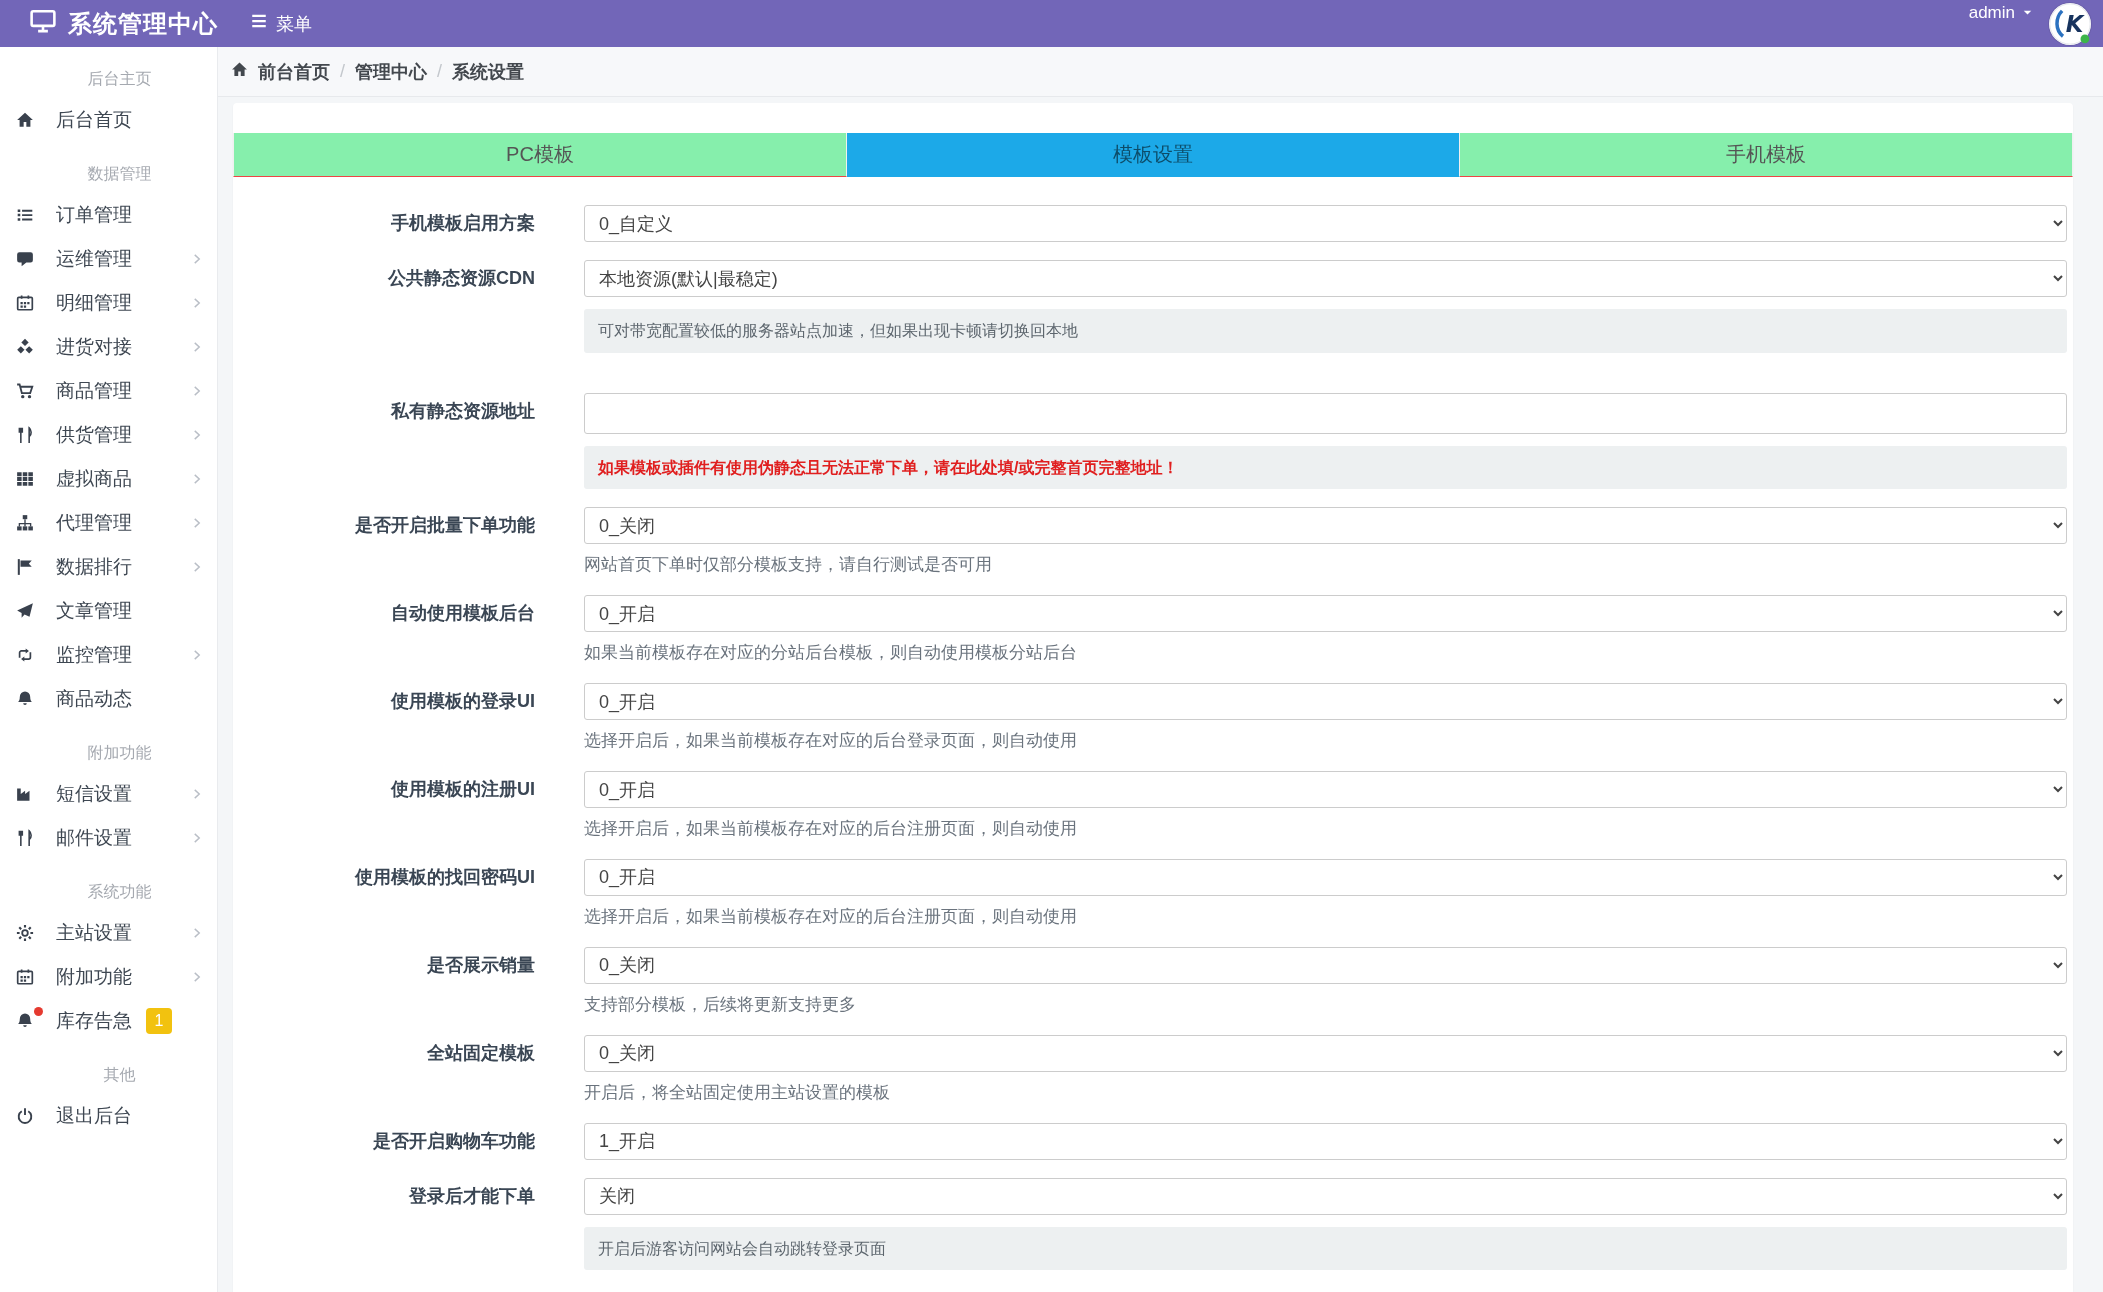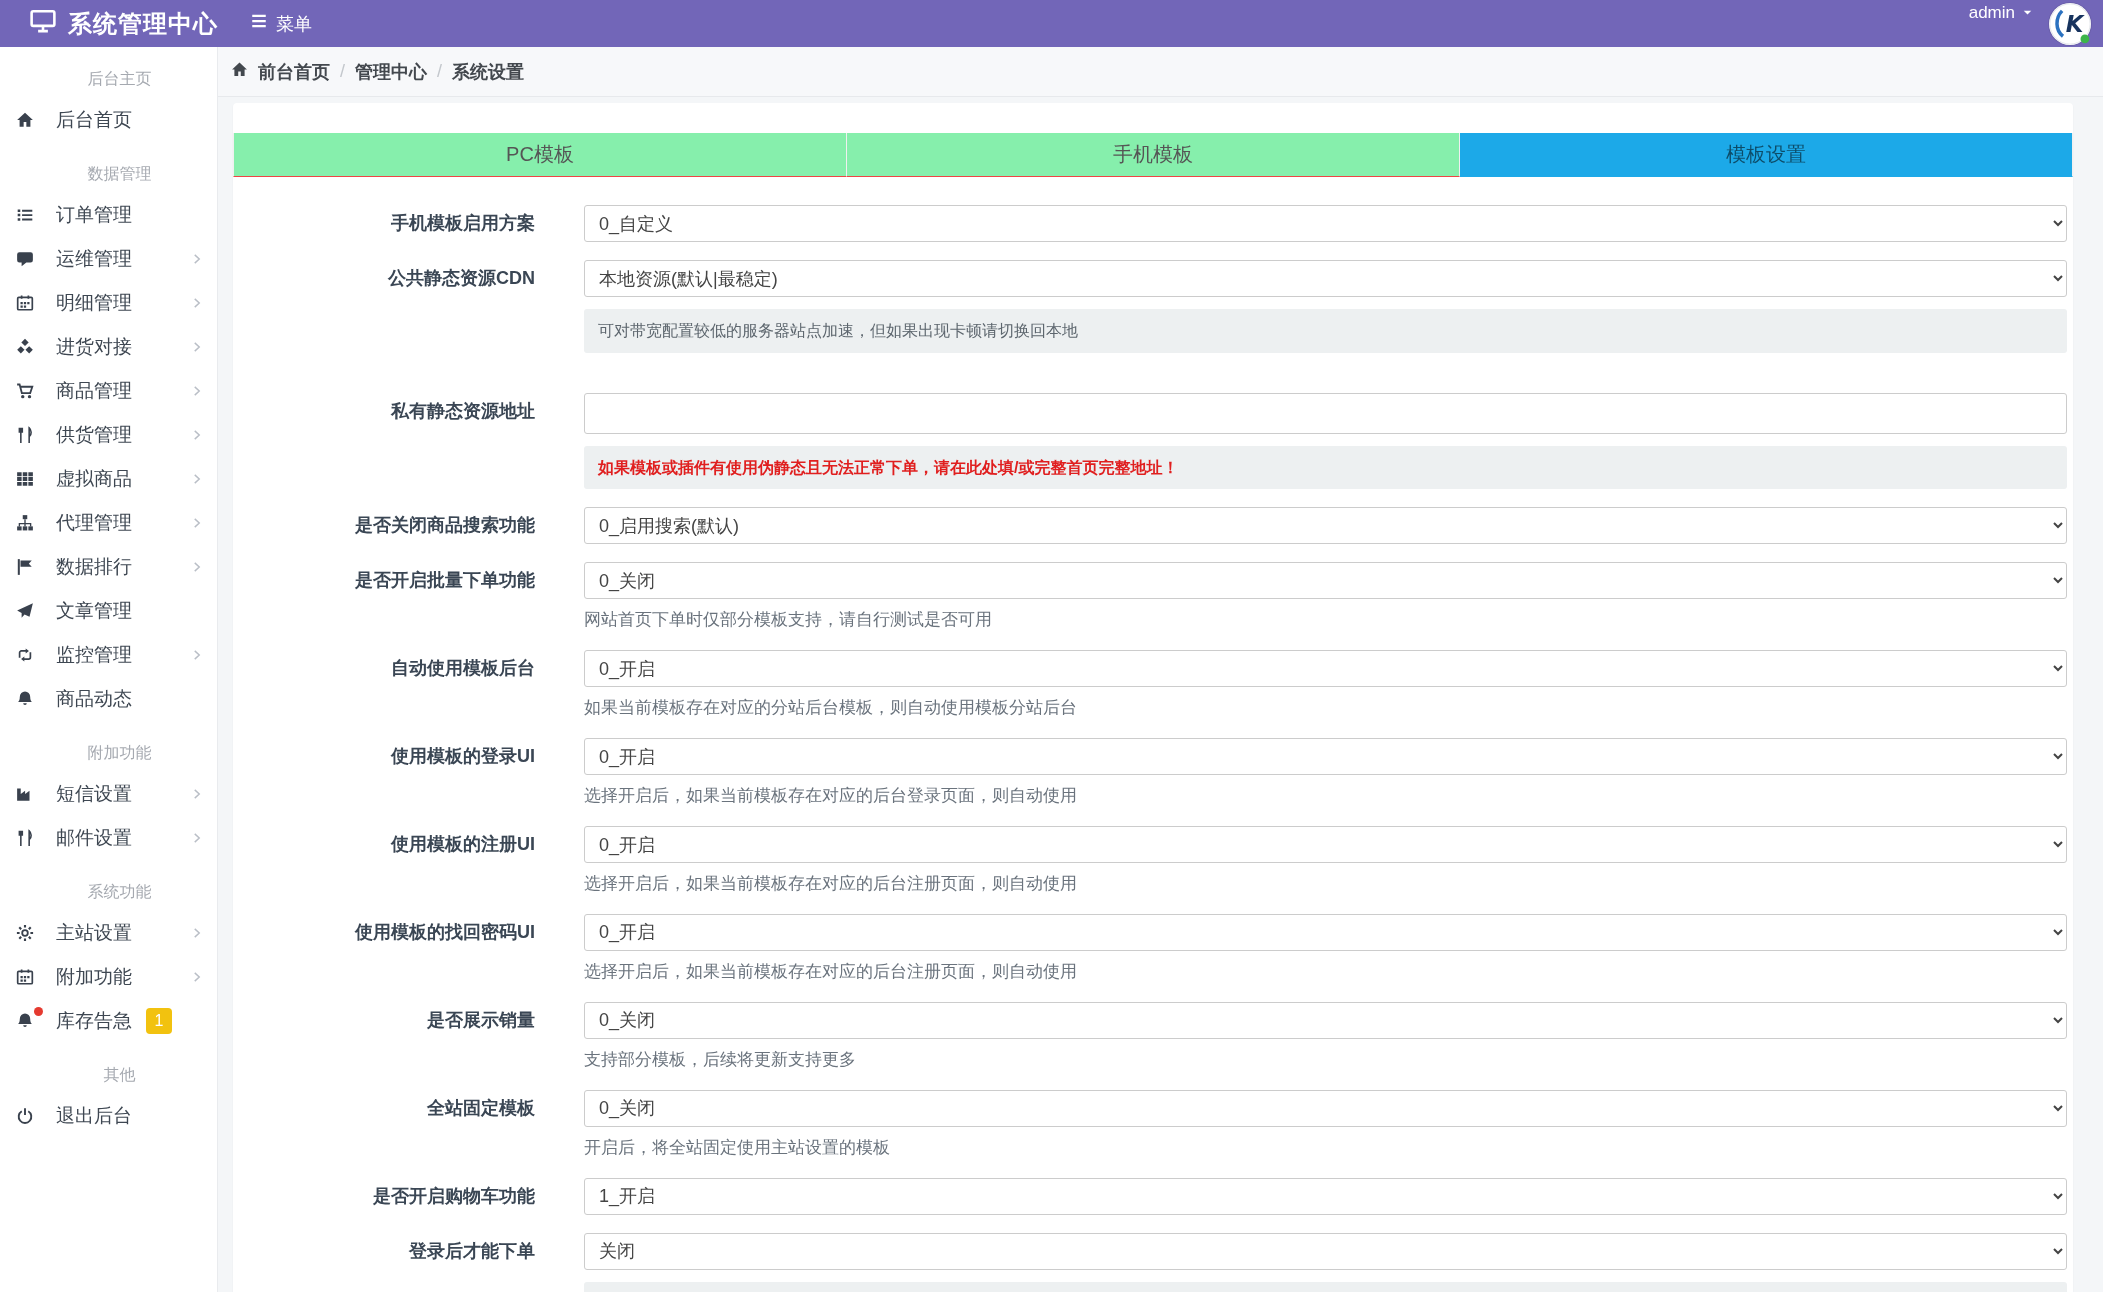--- a/index.html
+++ b/index.html
@@ -376,41 +376,37 @@
     <span>前台首页</span>
     <span class="crumb-sep">/</span>
     <span>管理中心</span>
     <span class="crumb-sep">/</span>
     <span>系统设置</span>
   </div>
 
   <div class="card">
     <div class="tabs">
       <div class="tab">PC模板</div>
+      <div class="tab active">模板设置</div>
       <div class="tab">手机模板</div>
-      <div class="tab active">模板设置</div>
     </div>
     <div class="form" id="form-rows">
         <div class="form-row">
           <div class="row-label">手机模板启用方案</div>
           <div class="row-control"><select class="ctl-select"><option>0_自定义</option></select></div>
         </div>
         <div class="form-row">
           <div class="row-label">公共静态资源CDN</div>
           <div class="row-control"><select class="ctl-select"><option>本地资源(默认|最稳定)</option></select><div class="help-box">可对带宽配置较低的服务器站点加速，但如果出现卡顿请切换回本地</div></div>
         </div>
         <div class="form-row" style="margin-top: 40px;">
           <div class="row-label">私有静态资源地址</div>
           <div class="row-control"><input type="text" class="ctl-input" value="" style=""><div class="help-box red">如果模板或插件有使用伪静态且无法正常下单，请在此处填/或完整首页完整地址！</div></div>
         </div>
         <div class="form-row">
-          <div class="row-label">是否关闭商品搜索功能</div>
-          <div class="row-control"><select class="ctl-select"><option>0_启用搜索(默认)</option></select></div>
-        </div>
-        <div class="form-row">
           <div class="row-label">是否开启批量下单功能</div>
           <div class="row-control"><select class="ctl-select"><option>0_关闭</option></select><div class="help-plain">网站首页下单时仅部分模板支持，请自行测试是否可用</div></div>
         </div>
         <div class="form-row">
           <div class="row-label">自动使用模板后台</div>
           <div class="row-control"><select class="ctl-select"><option>0_开启</option></select><div class="help-plain">如果当前模板存在对应的分站后台模板，则自动使用模板分站后台</div></div>
         </div>
         <div class="form-row">
           <div class="row-label">使用模板的登录UI</div>
           <div class="row-control"><select class="ctl-select"><option>0_开启</option></select><div class="help-plain">选择开启后，如果当前模板存在对应的后台登录页面，则自动使用</div></div>

